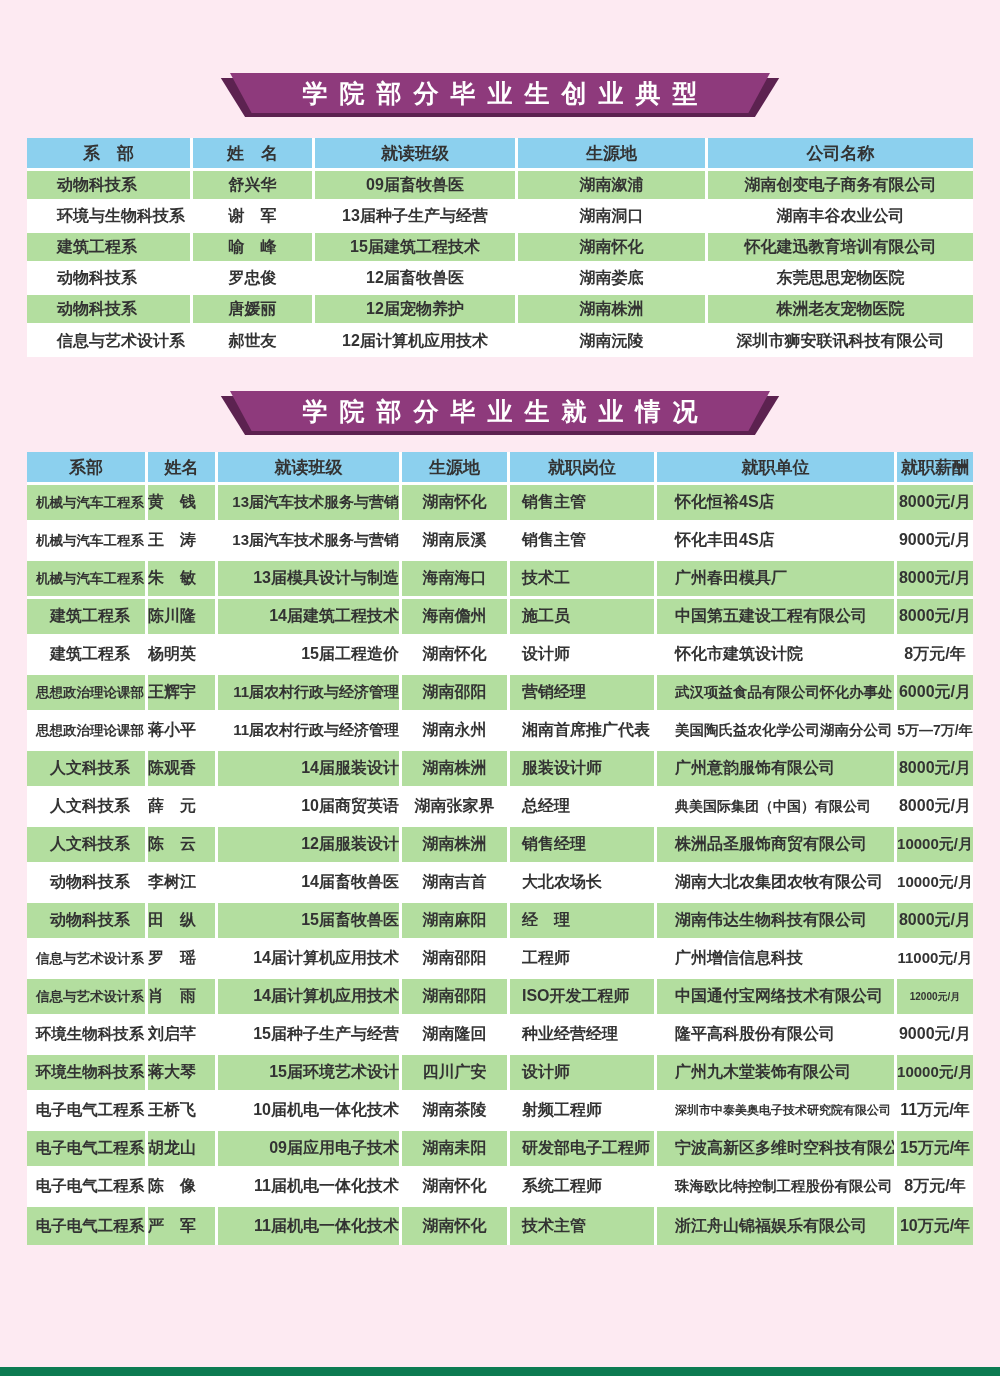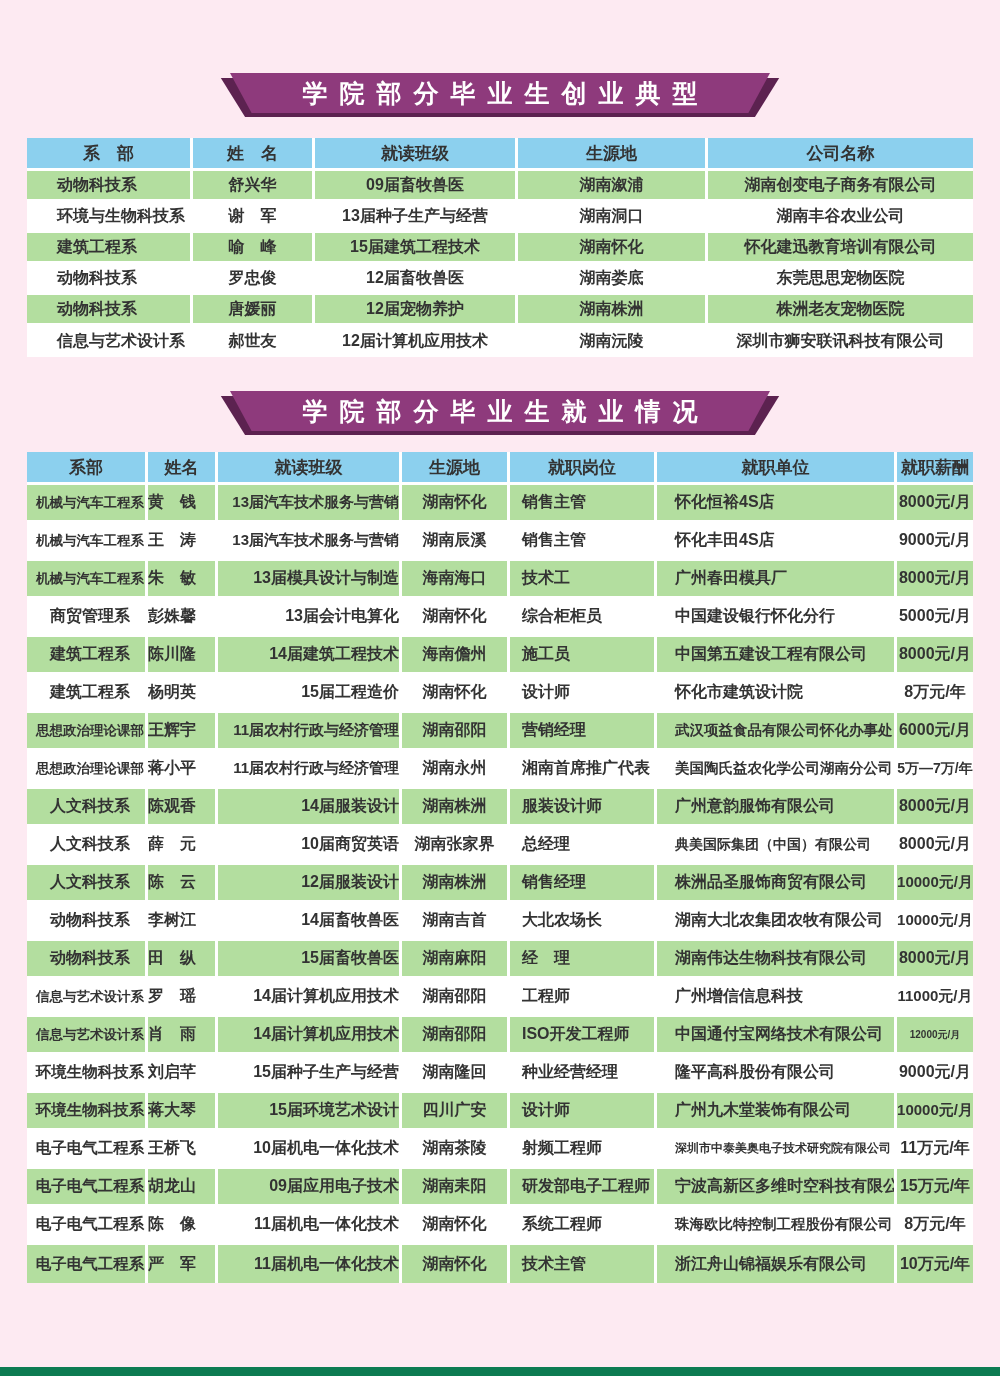--- a/index.html
+++ b/index.html
@@ -177,29 +177,20 @@
       </tr>
       <tr class="green">
         <td style="font-size: 13.5px;">机械与汽车工程系</td>
         <td>朱　敏</td>
         <td>13届模具设计与制造</td>
         <td>海南海口</td>
         <td>技术工</td>
         <td>广州春田模具厂</td>
         <td>8000元/月</td>
       </tr>
-      <tr class="white">
-        <td>商贸管理系</td>
-        <td>彭姝馨</td>
-        <td>13届会计电算化</td>
-        <td>湖南怀化</td>
-        <td>综合柜柜员</td>
-        <td>中国建设银行怀化分行</td>
-        <td>5000元/月</td>
-      </tr>
       <tr class="green">
         <td>建筑工程系</td>
         <td>陈川隆</td>
         <td>14届建筑工程技术</td>
         <td>海南儋州</td>
         <td>施工员</td>
         <td>中国第五建设工程有限公司</td>
         <td>8000元/月</td>
       </tr>
       <tr class="white">

